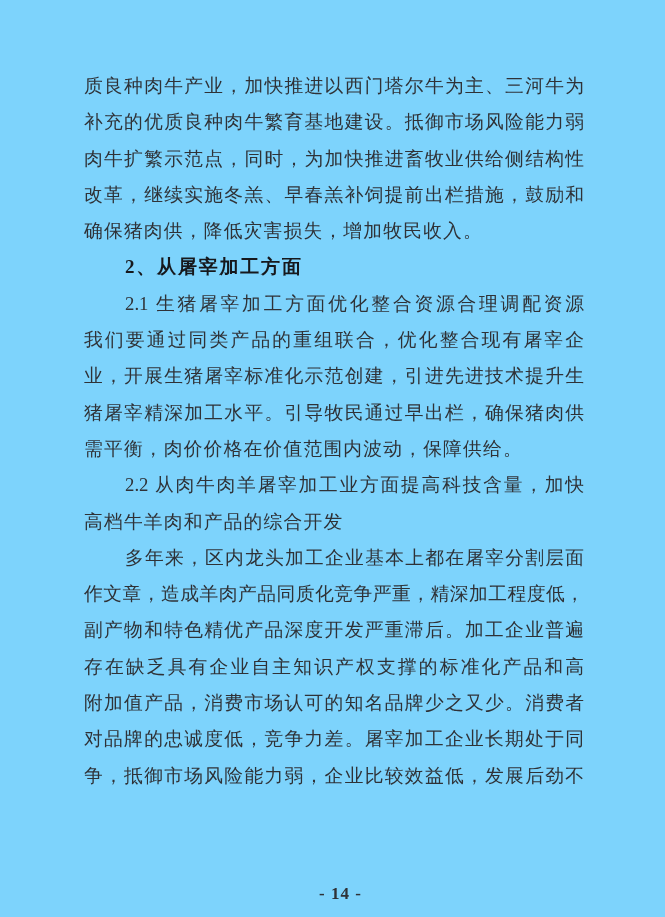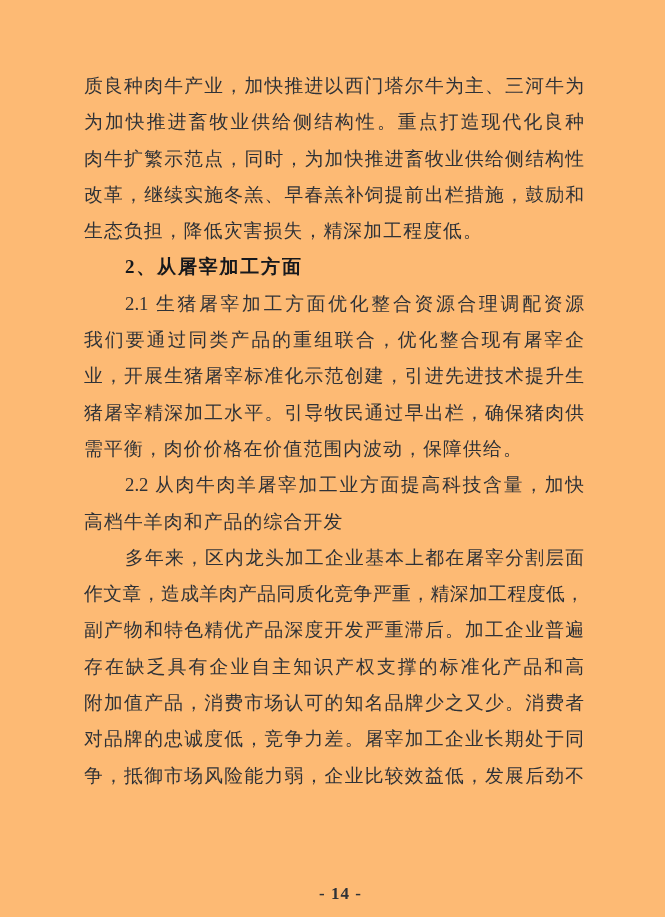--- a/index.html
+++ b/index.html
@@ -1,19 +1,19 @@
 <!DOCTYPE html>
 <html><head>
 <meta charset="utf-8">
 <style>
   html,body{margin:0;padding:0;background:#e8e8e8;}
   .page{
     position:relative;
     width:665px;height:917px;
-    background:#fdba74;
+    background:#7dd3fc;
     overflow:hidden;
     font-family:"Liberation Serif", serif;
   }
   .text-block{
     position:absolute;
     left:84px;top:68px;width:500px;
   }
   .ln{
     height:36.3px;
     line-height:36.3px;
@@ -46,24 +46,24 @@
     letter-spacing:1px;
     font-weight:bold;
   }
 </style>
 </head>
 <body>
 
 <div class="page">
   <div class="text-block">
     <div class="ln j">质良种肉牛产业，加快推进以西门塔尔牛为主、三河牛为</div>
-    <div class="ln j">为加快推进畜牧业供给侧结构性。重点打造现代化良种</div>
+    <div class="ln j">补充的优质良种肉牛繁育基地建设。抵御市场风险能力弱</div>
     <div class="ln j">肉牛扩繁示范点，同时，为加快推进畜牧业供给侧结构性</div>
     <div class="ln j">改革，继续实施冬羔、早春羔补饲提前出栏措施，鼓励和</div>
-    <div class="ln plain">生态负担，降低灾害损失，精深加工程度低。</div>
+    <div class="ln plain">确保猪肉供，降低灾害损失，增加牧民收入。</div>
     <div class="ln heading">2、从屠宰加工方面</div>
     <div class="ln j ind">2.1 生猪屠宰加工方面优化整合资源合理调配资源</div>
     <div class="ln j">我们要通过同类产品的重组联合，优化整合现有屠宰企</div>
     <div class="ln j">业，开展生猪屠宰标准化示范创建，引进先进技术提升生</div>
     <div class="ln j">猪屠宰精深加工水平。引导牧民通过早出栏，确保猪肉供</div>
     <div class="ln plain">需平衡，肉价价格在价值范围内波动，保障供给。</div>
     <div class="ln j ind">2.2 从肉牛肉羊屠宰加工业方面提高科技含量，加快</div>
     <div class="ln plain">高档牛羊肉和产品的综合开发</div>
     <div class="ln j ind">多年来，区内龙头加工企业基本上都在屠宰分割层面</div>
     <div class="ln j">作文章，造成羊肉产品同质化竞争严重，精深加工程度低，</div>

